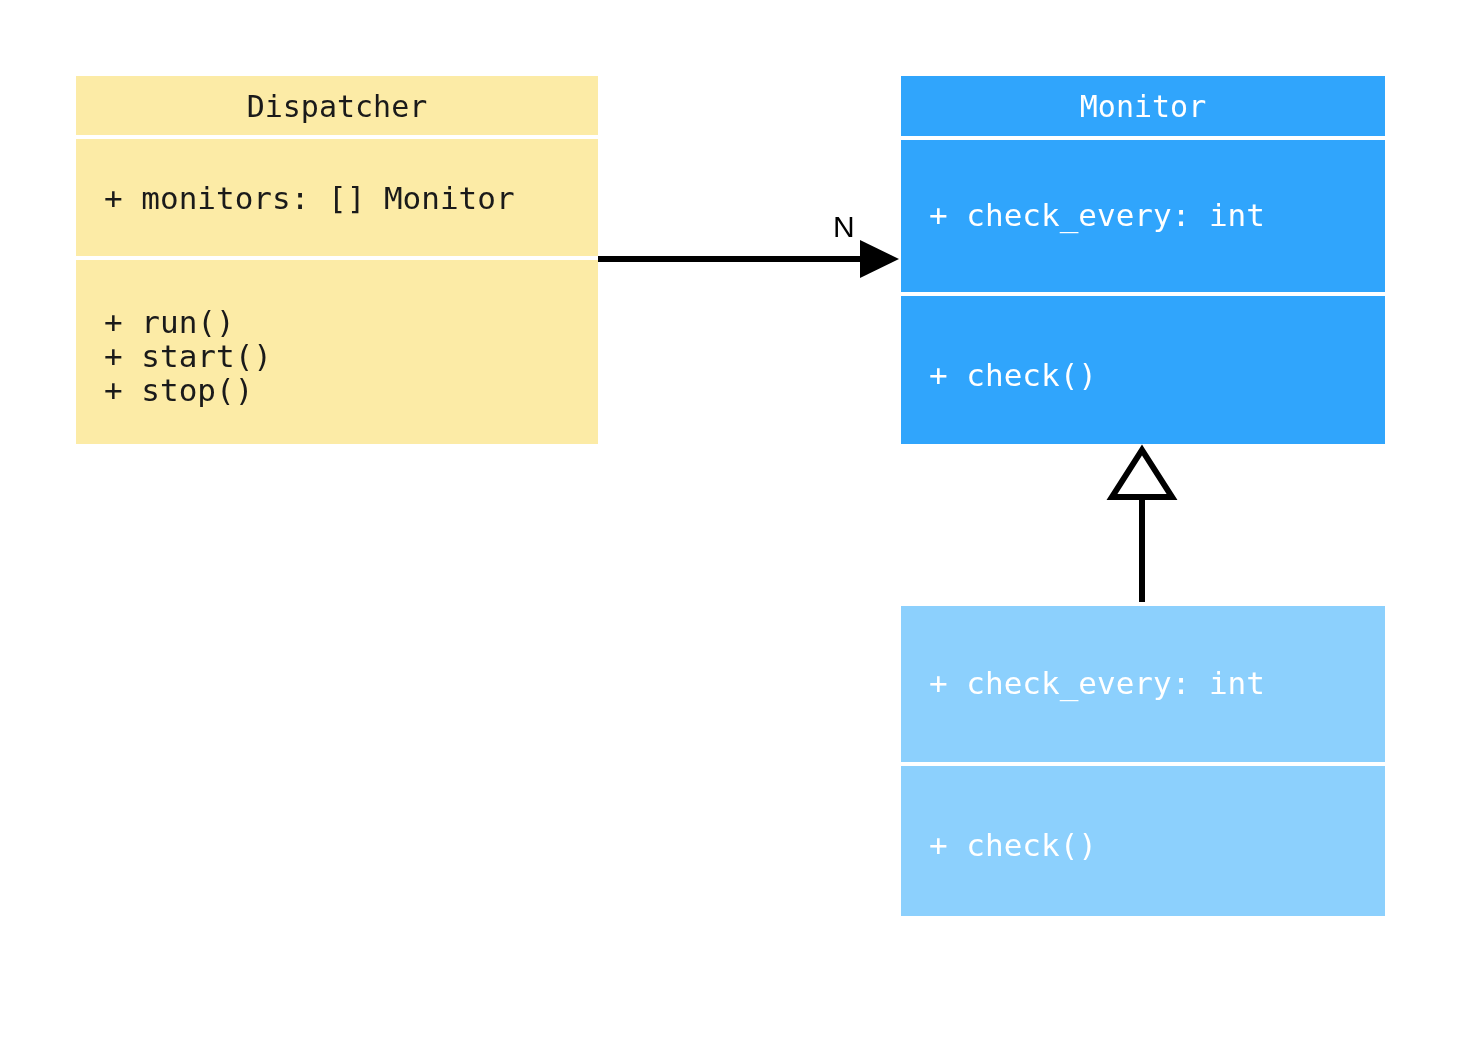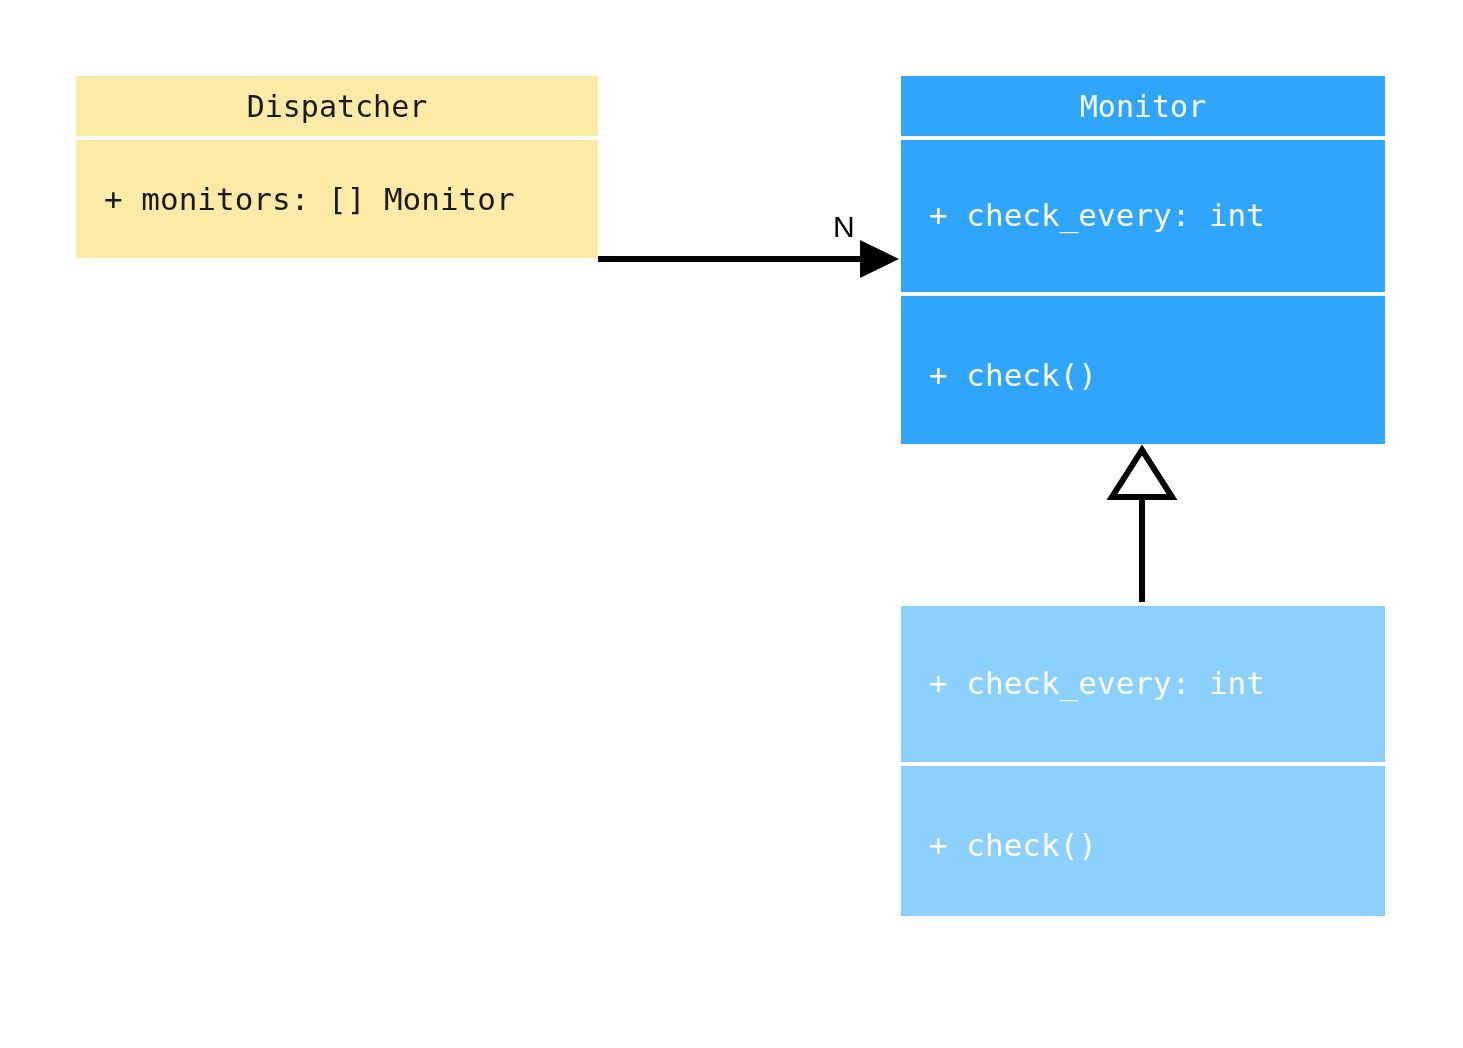--- a/index.html
+++ b/index.html
@@ -130,20 +130,25 @@
   <div class="uml-class" id="class-dispatcher">
 
     <div class="uml-compartment" id="dispatcher-title-cell">
       <div class="uml-title">Dispatcher</div>
     </div>
 
     <div class="uml-compartment" id="dispatcher-attrs-cell">
       <div class="uml-members">+ monitors: [] Monitor</div>
     </div>
 
+    <div class="uml-compartment" id="dispatcher-methods-cell">
+      <div class="uml-members">+ run()
++ start()
++ stop()</div>
+    </div>
   </div>
 
   <div class="uml-class" id="class-monitor">
 
     <div class="uml-compartment" id="monitor-title-cell">
       <div class="uml-title italic">Monitor</div>
     </div>
 
     <div class="uml-compartment" id="monitor-attrs-cell">
       <div class="uml-members">+ check_every: int</div>

